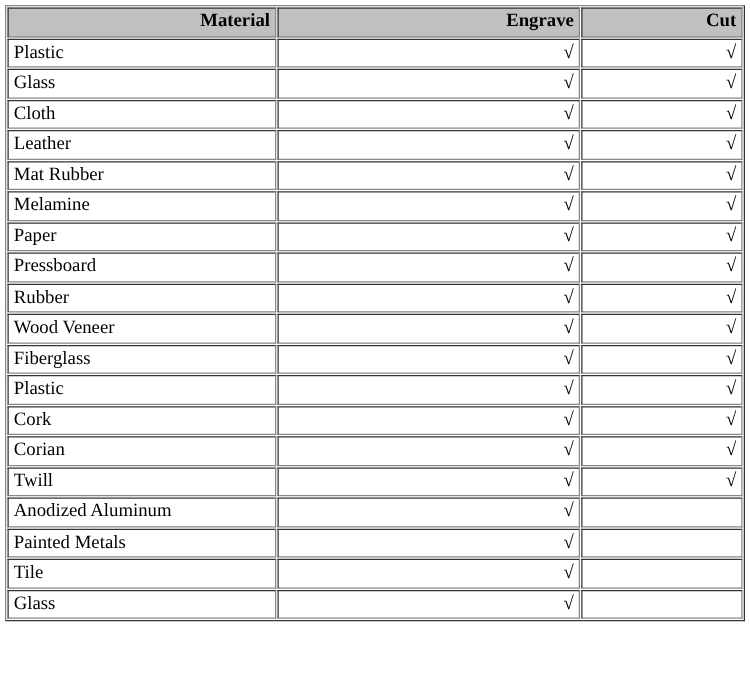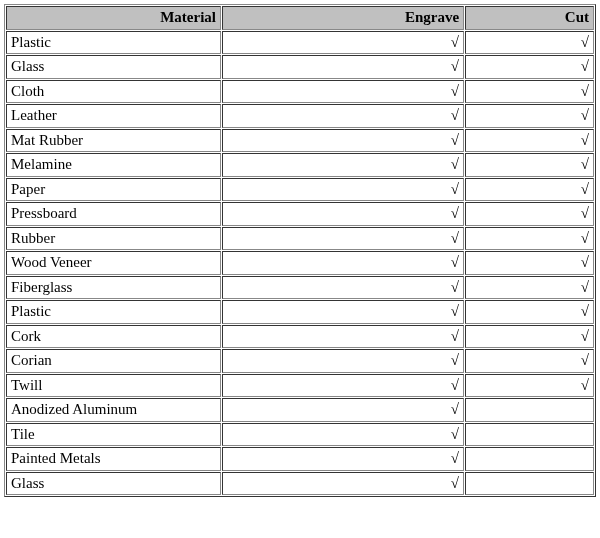--- a/index.html
+++ b/index.html
@@ -124,26 +124,26 @@
         <td class="col-material">Twill</td>
         <td class="col-engrave check">√</td>
         <td class="col-cut check">√</td>
       </tr>
       <tr>
         <td class="col-material">Anodized Aluminum</td>
         <td class="col-engrave check">√</td>
         <td class="col-cut check"></td>
       </tr>
       <tr>
-        <td class="col-material">Tile</td>
+        <td class="col-material">Painted Metals</td>
         <td class="col-engrave check">√</td>
         <td class="col-cut check"></td>
       </tr>
       <tr>
-        <td class="col-material">Painted Metals</td>
+        <td class="col-material">Tile</td>
         <td class="col-engrave check">√</td>
         <td class="col-cut check"></td>
       </tr>
       <tr>
         <td class="col-material">Glass</td>
         <td class="col-engrave check">√</td>
         <td class="col-cut check"></td>
       </tr>
     </tbody>
 </table>

